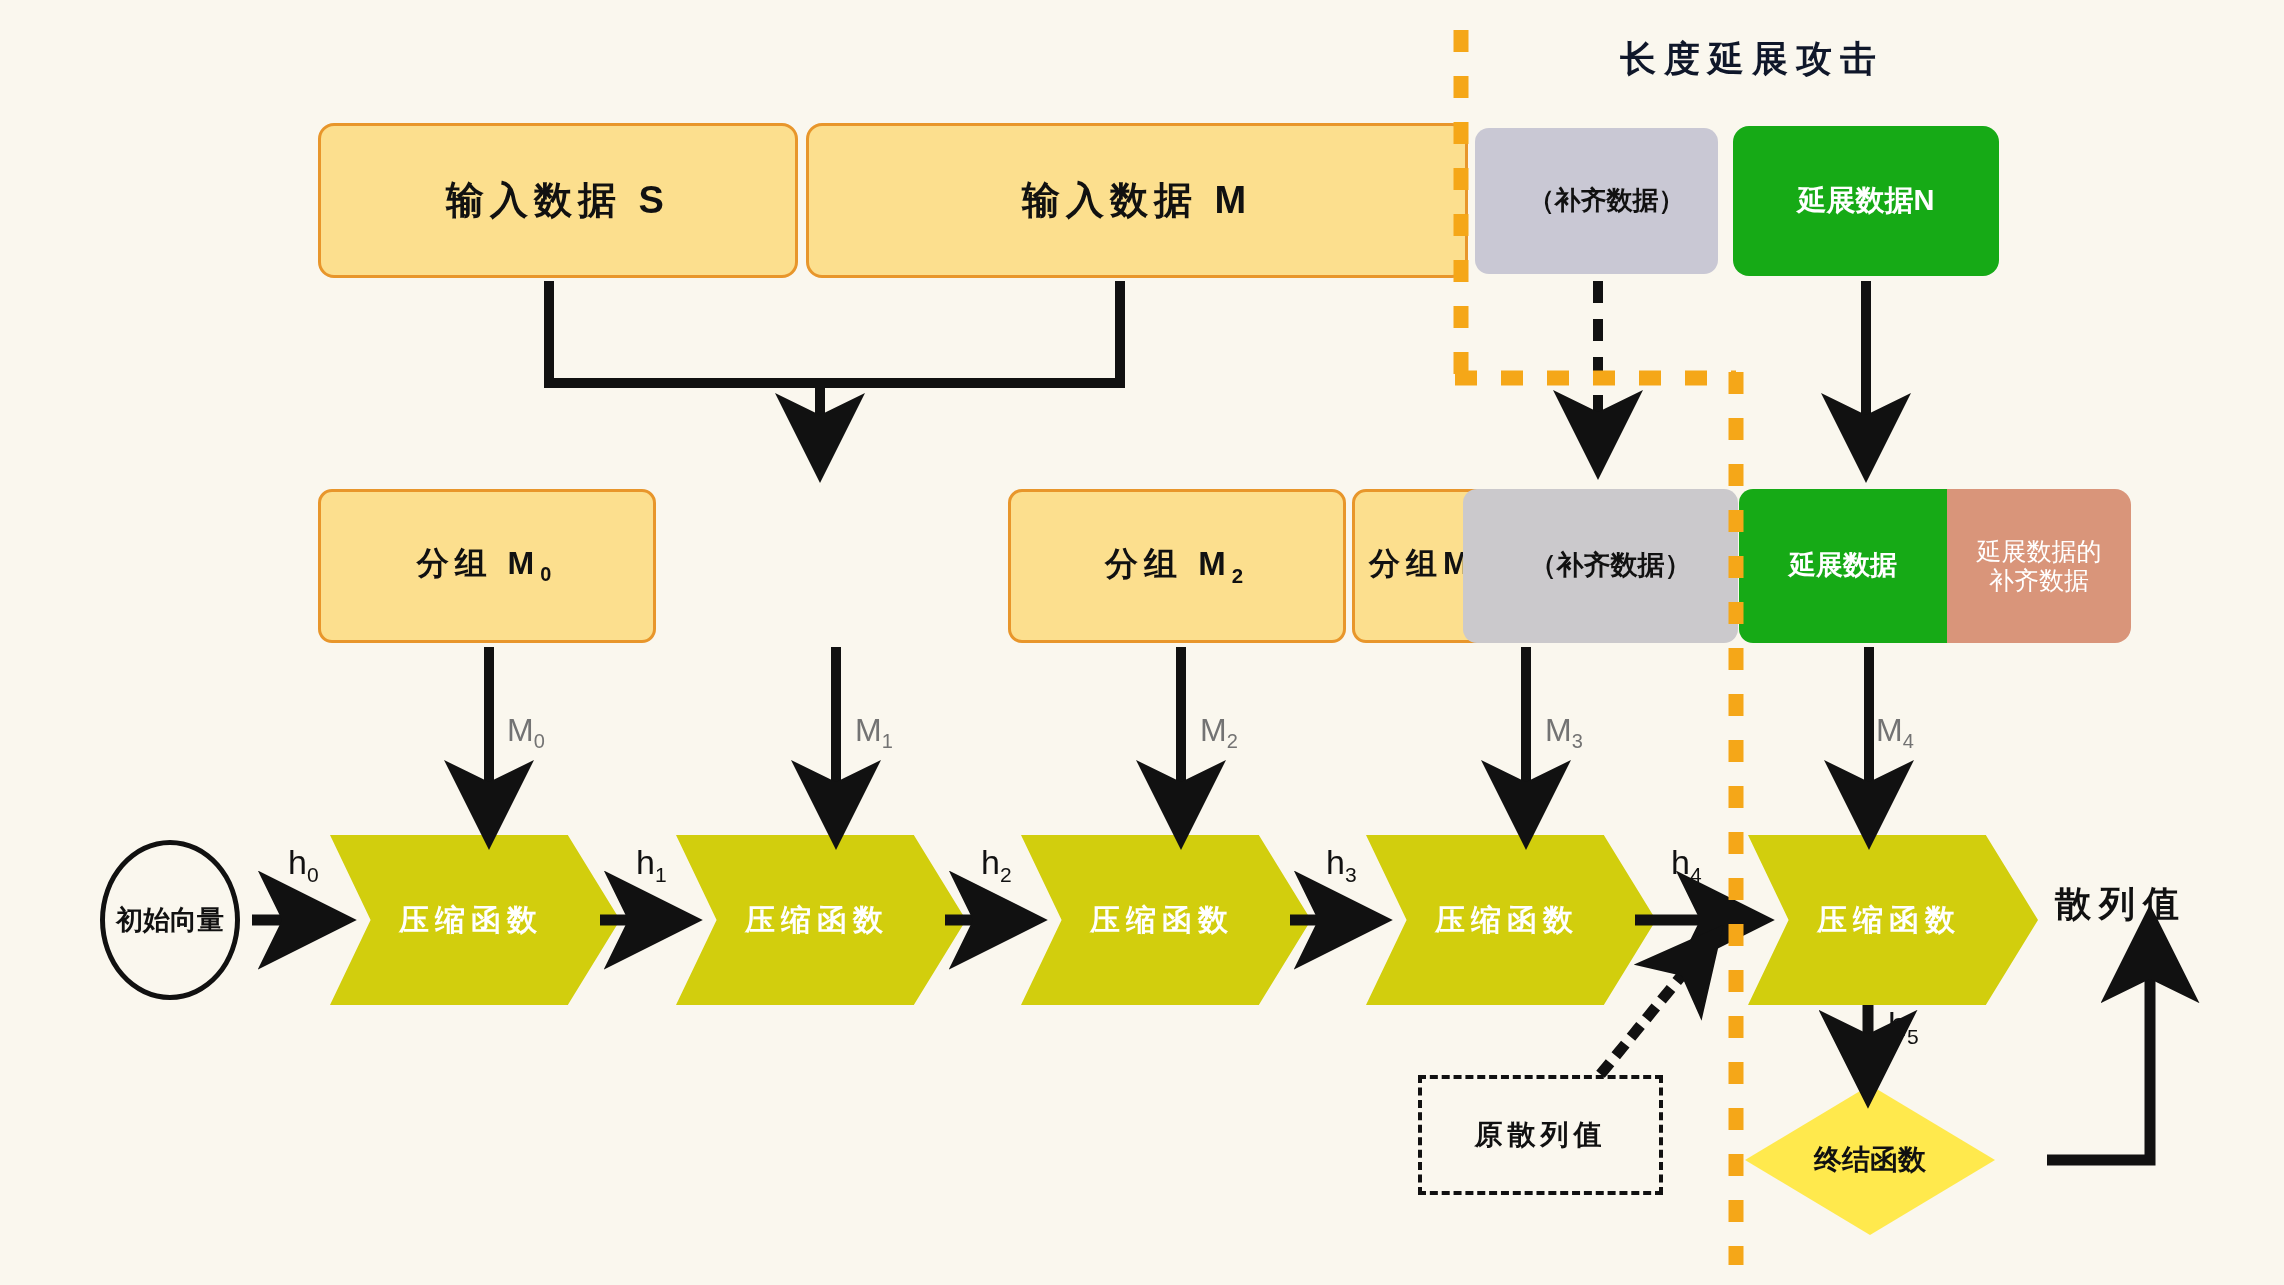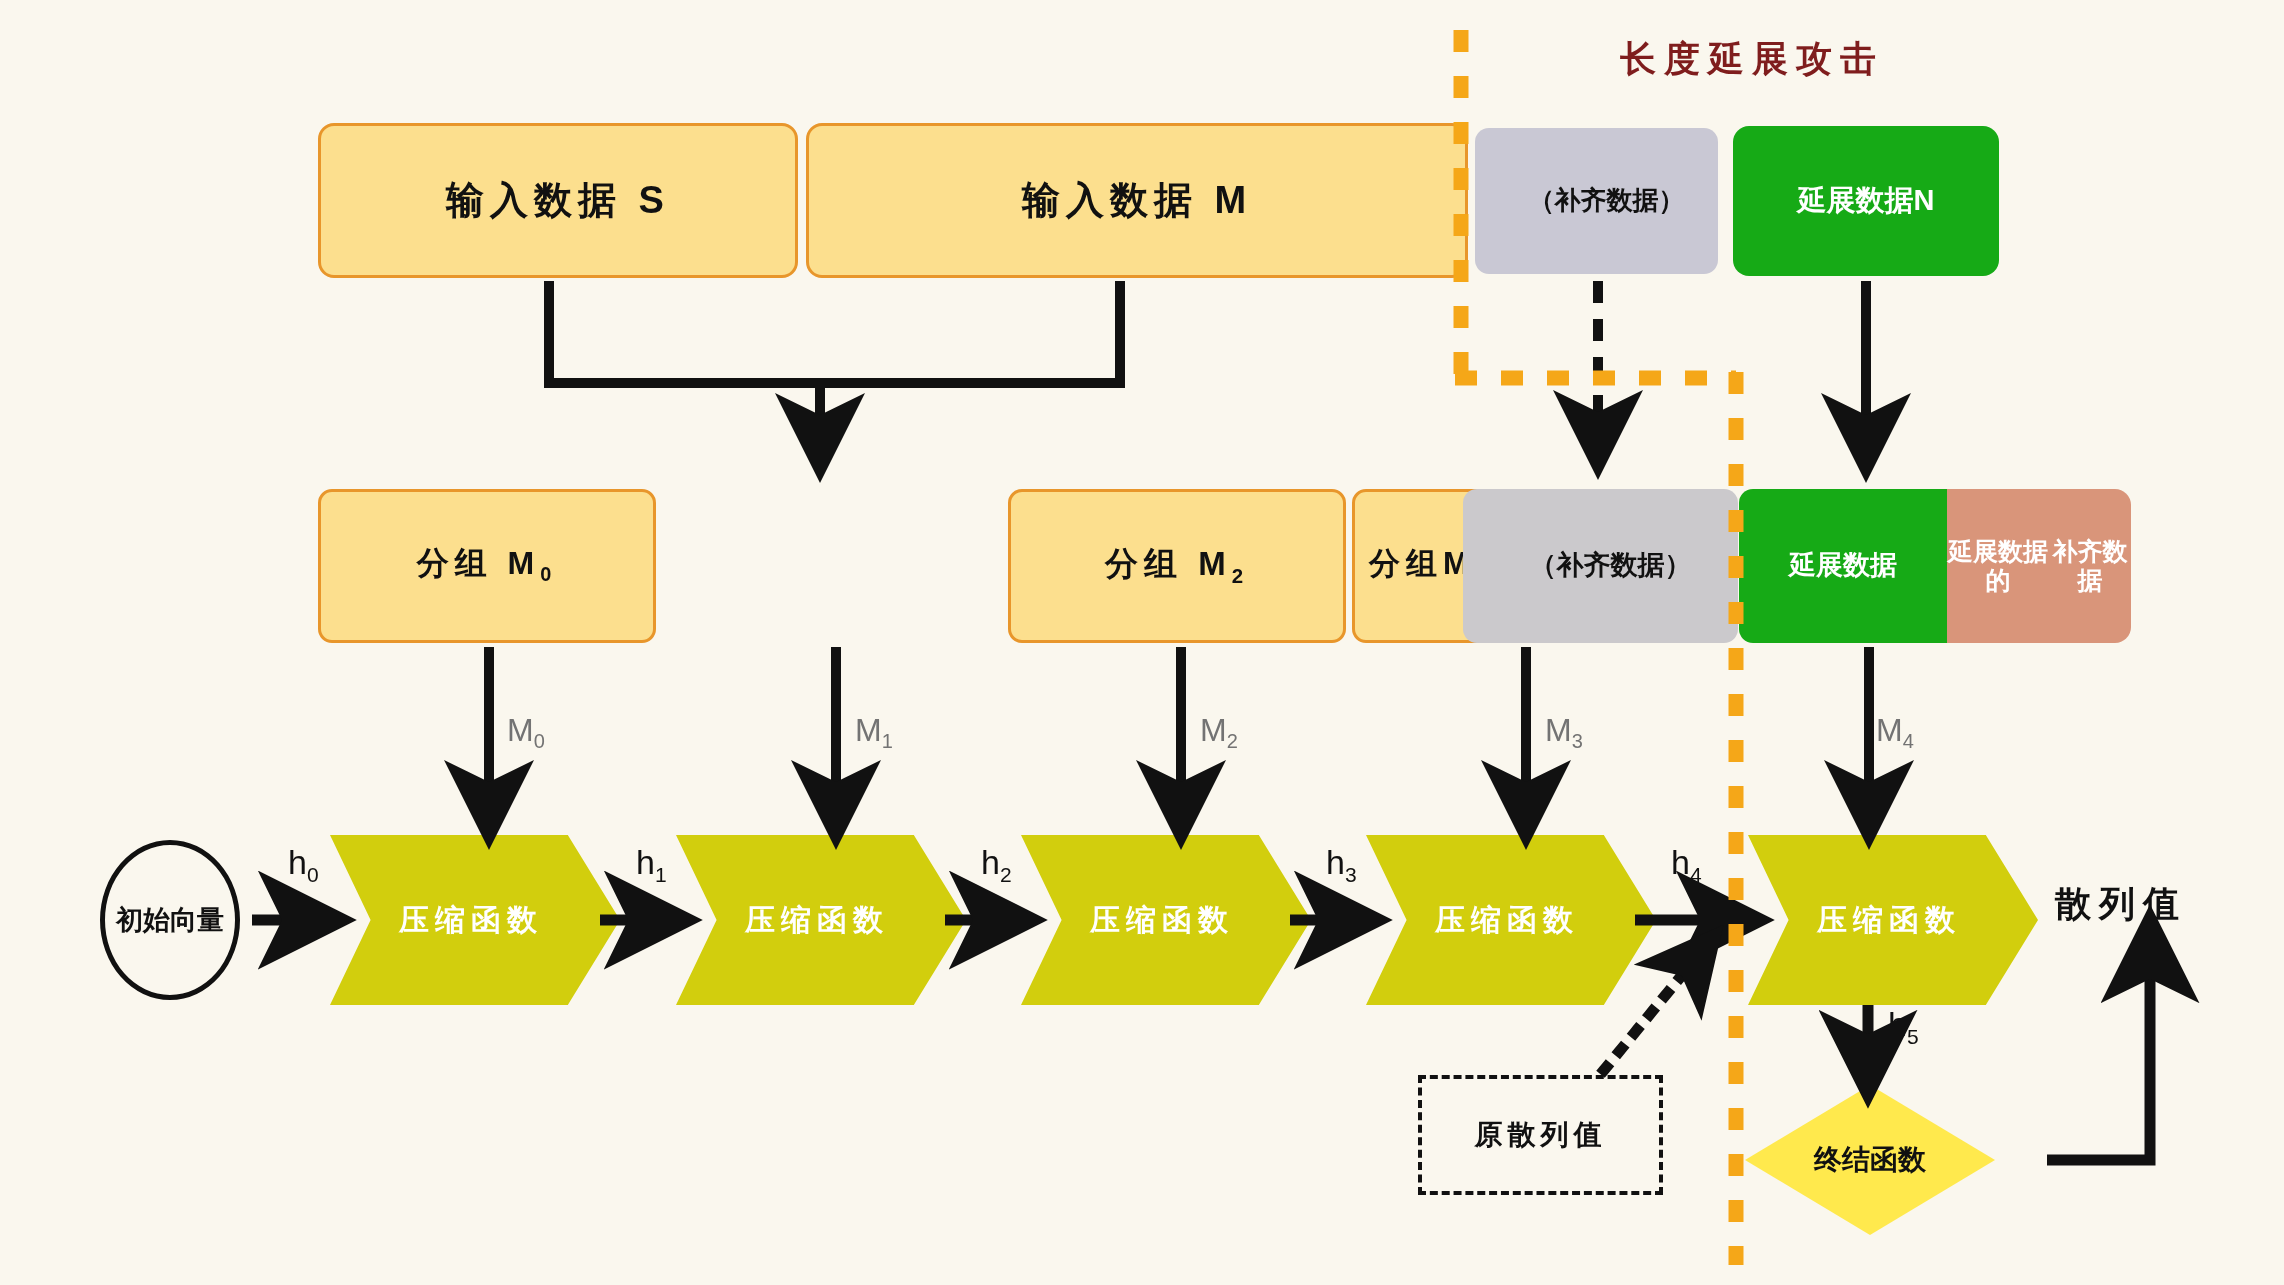--- a/index.html
+++ b/index.html
@@ -57,33 +57,33 @@
     font-weight: bold;
   }
   .green-box.flat {
     border-radius: 0;
   }
 
   .salmon-box {
     background: #D9957A;
     border-radius: 0 16px 16px 0;
     color: #FFFFFF;
-    font-weight: bold;
-    flex-direction: row;
+    font-weight: normal;
+    flex-direction: column;
   }
 
   
   #title {
     position: absolute;
     left: 1620px;
     top: 35px;
     font-size: 36px;
     font-weight: bold;
     letter-spacing: 8px;
-    color: #7f1d1d;
+    color: #0f172a;
     white-space: nowrap;
   }
 
   
   .chev {
     position: absolute;
     background: #D2CE0D;
     clip-path: polygon(0 0, 82% 0, 100% 50%, 82% 100%, 0 100%, 14% 50%);
     display: flex;
     align-items: center;

